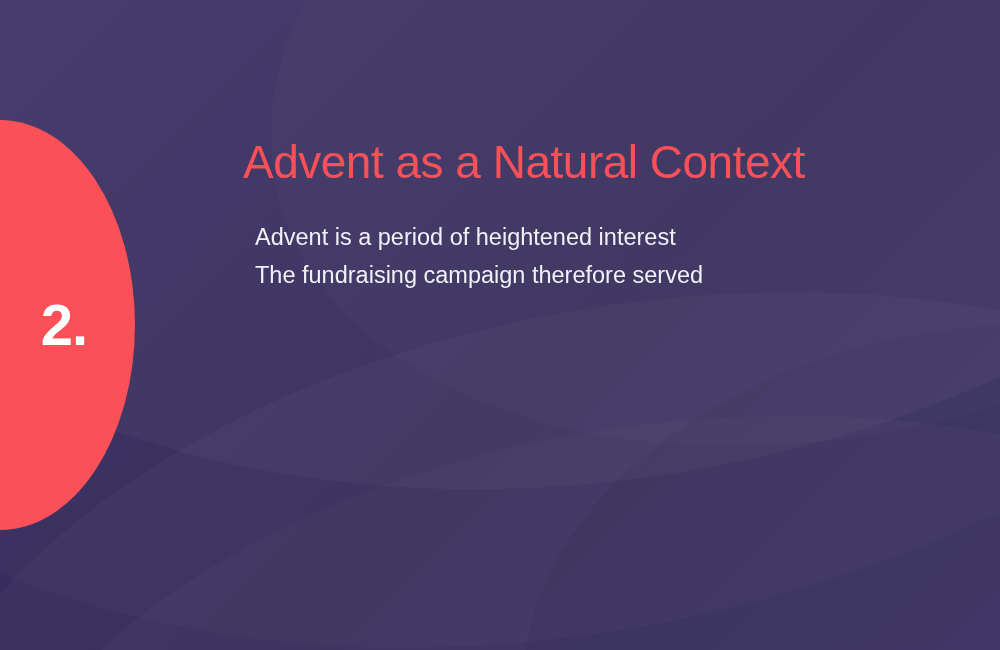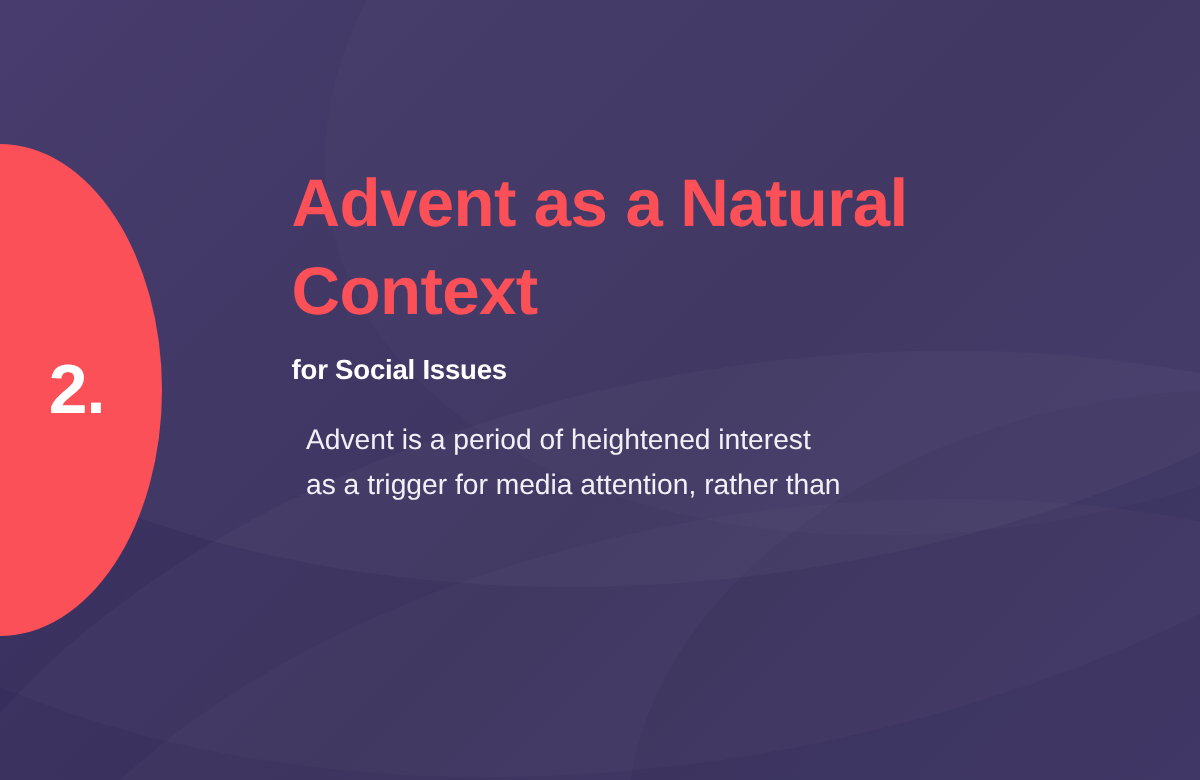--- a/index.html
+++ b/index.html
@@ -89,22 +89,22 @@
 
   .content {
     position: absolute;
     left: 243px;
     top: 132px;
     width: 620px;
   }
 
   .title {
     color: #fb5058;
-    font-size: 56px;
-    font-weight: bold;
+    font-size: 46px;
+    font-weight: normal;
     line-height: 1.33;
     letter-spacing: -0.5px;
     margin: 0 0 4px 0;
     max-width: 580px;
   }
 
   .subtitle {
     color: #ffffff;
     font-size: 23px;
     font-weight: bold;
@@ -135,20 +135,19 @@
   <div class="swoosh sw3"></div>
   <div class="swoosh sw4"></div>
   <div class="swoosh sw6"></div>
 
   <div class="number-circle">
     <span class="num">2.</span>
   </div>
 
   <div class="content">
     <h1 class="title">Advent as a Natural Context</h1>
-    <h2 class="subtitle">for Social Issues</h2>
     <p class="body-text">
       <span class="line">Advent is a period of heightened interest</span>
-      <span class="line">as a trigger for media attention, rather than</span>
+      <span class="line">The fundraising campaign therefore served</span>
     </p>
   </div>
 
 </div>
 
 </body></html>

